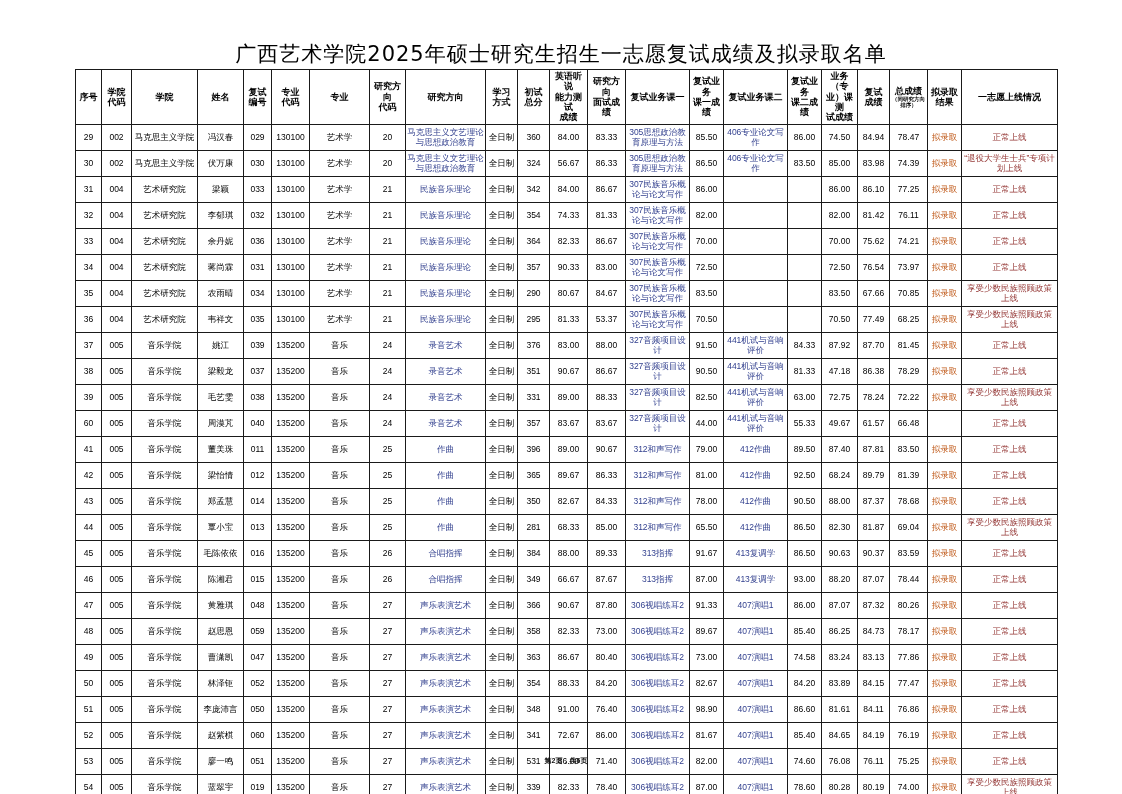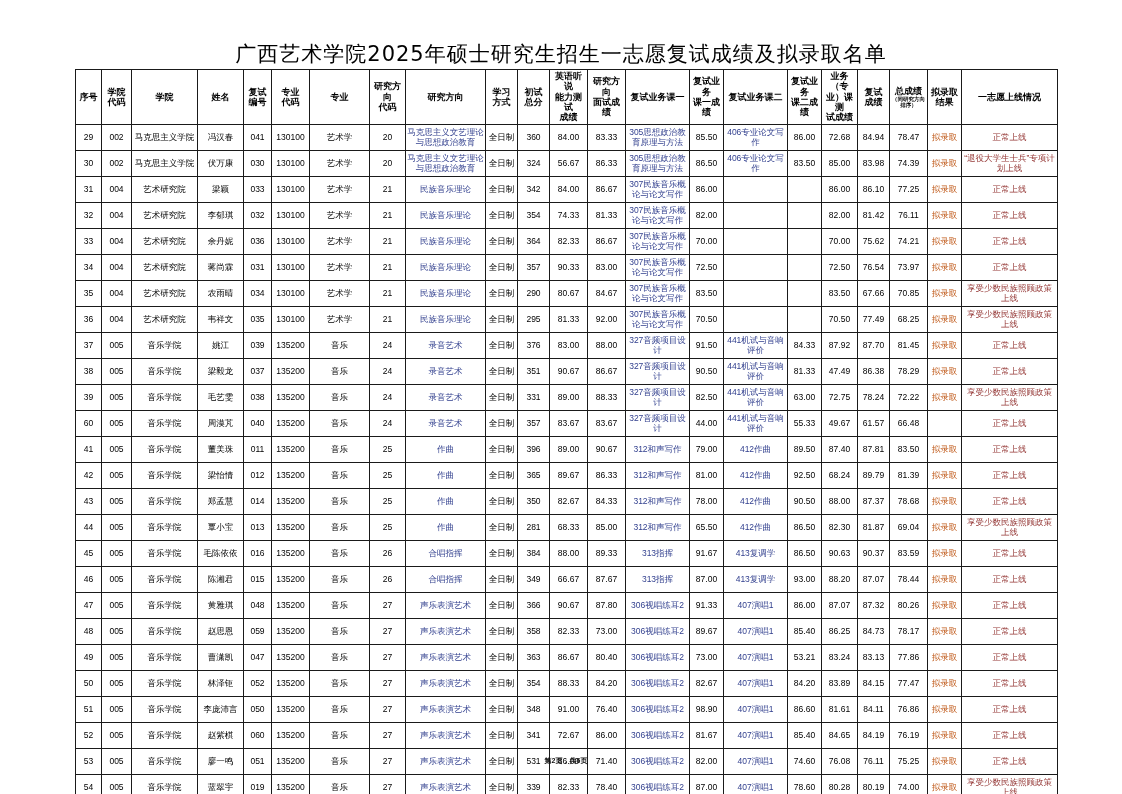--- a/index.html
+++ b/index.html
@@ -127,34 +127,34 @@
 结果</th>
           <th>一志愿上线情况</th>
         </tr>
     </thead>
     <tbody>
         <tr>
           <td>29</td>
           <td>002</td>
           <td>马克思主义学院</td>
           <td>冯汉春</td>
-          <td>041</td>
+          <td>029</td>
           <td>130100</td>
           <td>艺术学</td>
           <td>20</td>
           <td class="c-blue">马克思主义文艺理论与思想政治教育</td>
           <td>全日制</td>
           <td>360</td>
           <td>84.00</td>
           <td>83.33</td>
           <td class="c-blue">305思想政治教育原理与方法</td>
           <td>85.50</td>
           <td class="c-blue">406专业论文写作</td>
           <td>86.00</td>
-          <td>72.68</td>
+          <td>74.50</td>
           <td>84.94</td>
           <td>78.47</td>
           <td class="c-orange">拟录取</td>
           <td class="c-red">正常上线</td>
         </tr>
         <tr>
           <td>30</td>
           <td>002</td>
           <td>马克思主义学院</td>
           <td>伏万康</td>
@@ -303,21 +303,21 @@
           <td>艺术研究院</td>
           <td>韦祥文</td>
           <td>035</td>
           <td>130100</td>
           <td>艺术学</td>
           <td>21</td>
           <td class="c-blue">民族音乐理论</td>
           <td>全日制</td>
           <td>295</td>
           <td>81.33</td>
-          <td>92.00</td>
+          <td>53.37</td>
           <td class="c-blue">307民族音乐概论与论文写作</td>
           <td>70.50</td>
           <td class="c-blue"></td>
           <td></td>
           <td>70.50</td>
           <td>77.49</td>
           <td>68.25</td>
           <td class="c-orange">拟录取</td>
           <td class="c-red">享受少数民族照顾政策上线</td>
         </tr>
@@ -356,21 +356,21 @@
           <td>24</td>
           <td class="c-blue">录音艺术</td>
           <td>全日制</td>
           <td>351</td>
           <td>90.67</td>
           <td>86.67</td>
           <td class="c-blue">327音频项目设计</td>
           <td>90.50</td>
           <td class="c-blue">441机试与音响评价</td>
           <td>81.33</td>
-          <td>47.49</td>
+          <td>47.18</td>
           <td>86.38</td>
           <td>78.29</td>
           <td class="c-orange">拟录取</td>
           <td class="c-red">正常上线</td>
         </tr>
         <tr>
           <td>39</td>
           <td>005</td>
           <td>音乐学院</td>
           <td>毛艺雯</td>
@@ -619,21 +619,21 @@
           <td>音乐</td>
           <td>27</td>
           <td class="c-blue">声乐表演艺术</td>
           <td>全日制</td>
           <td>363</td>
           <td>86.67</td>
           <td>80.40</td>
           <td class="c-blue">306视唱练耳2</td>
           <td>73.00</td>
           <td class="c-blue">407演唱1</td>
-          <td>53.21</td>
+          <td>74.58</td>
           <td>83.24</td>
           <td>83.13</td>
           <td>77.86</td>
           <td class="c-orange">拟录取</td>
           <td class="c-red">正常上线</td>
         </tr>
         <tr>
           <td>50</td>
           <td>005</td>
           <td>音乐学院</td>

